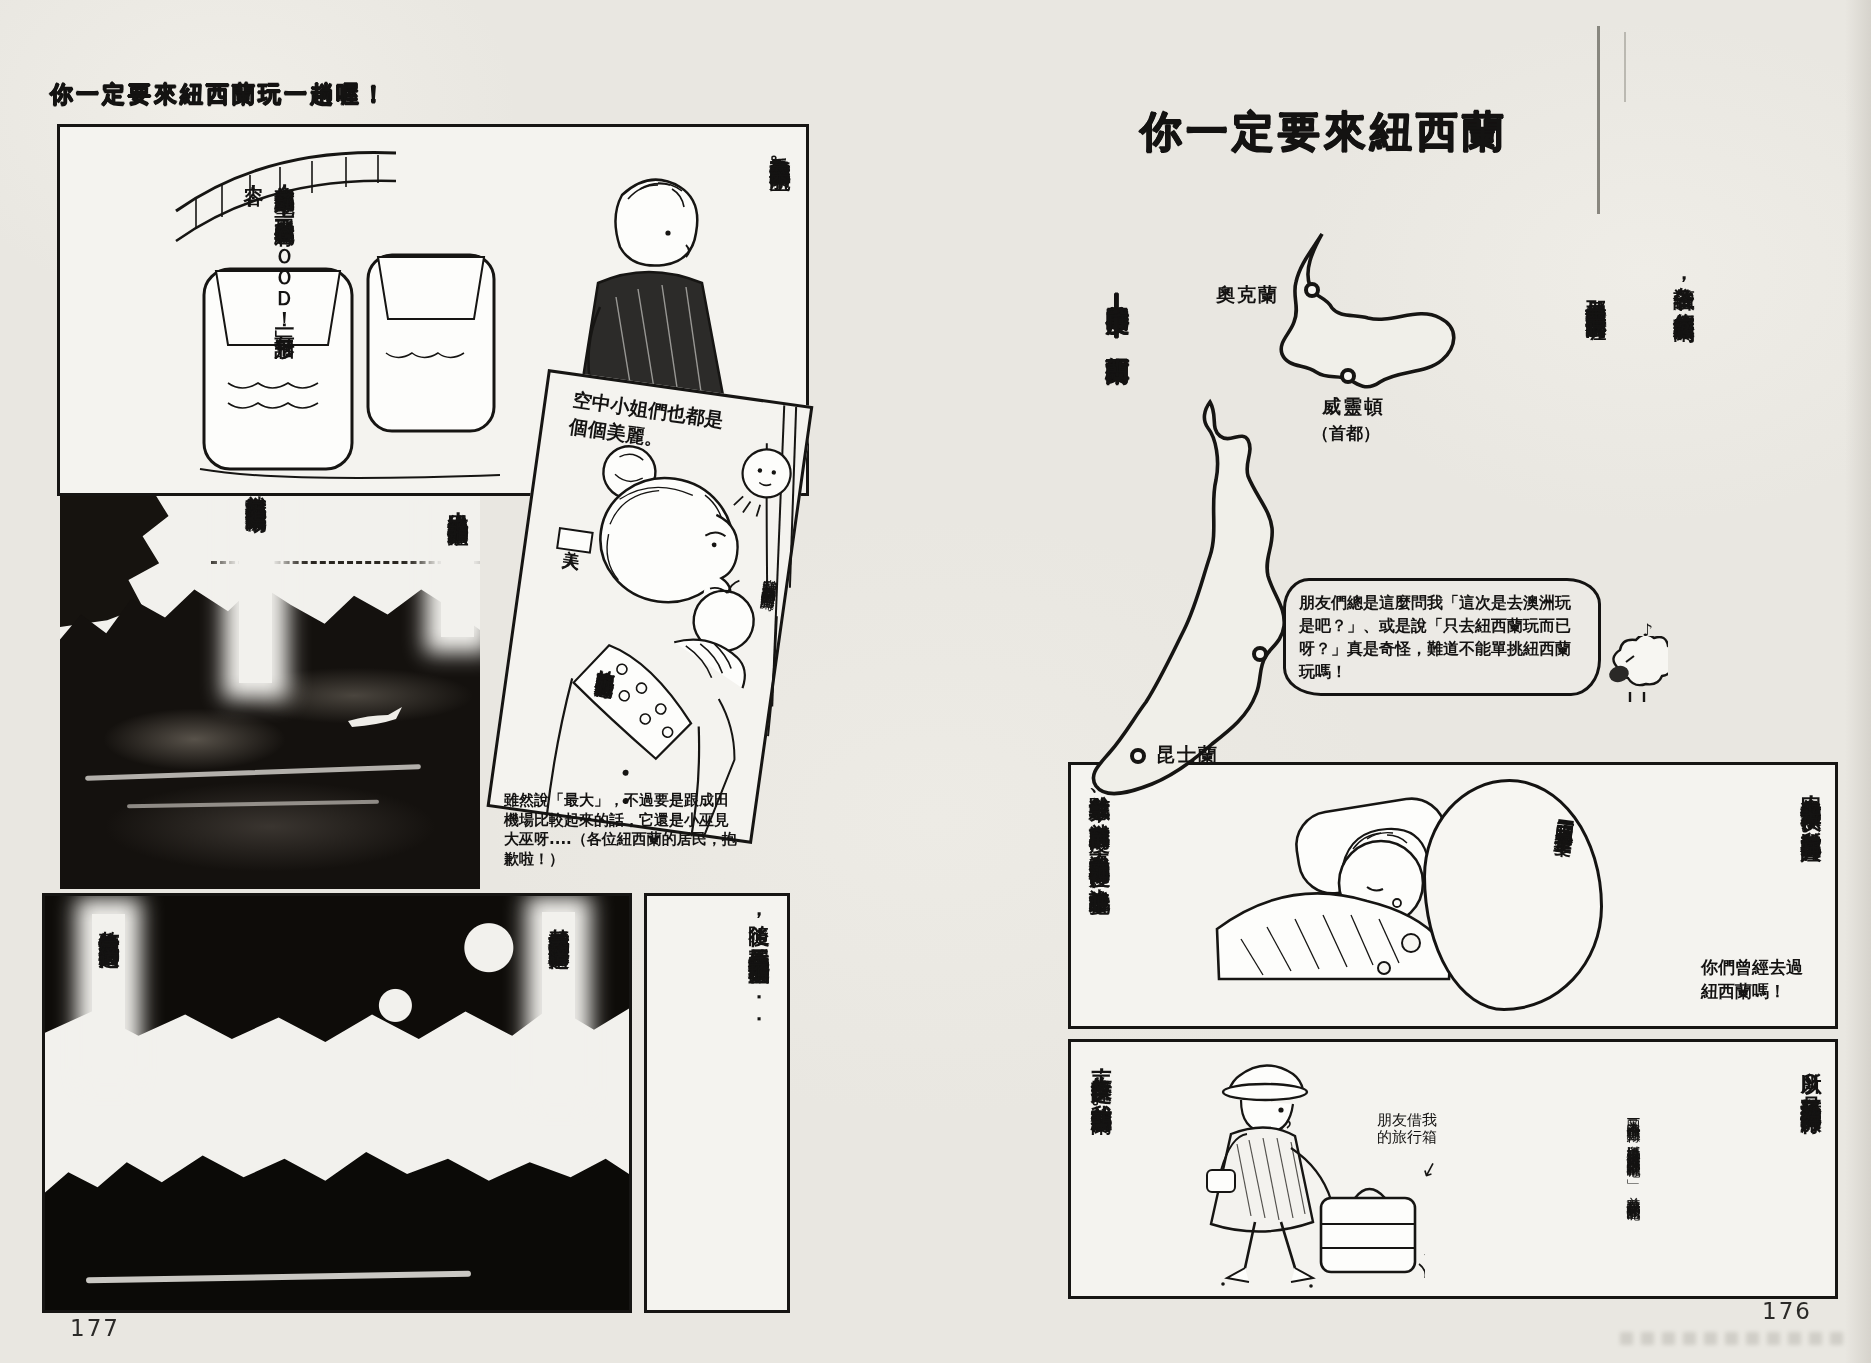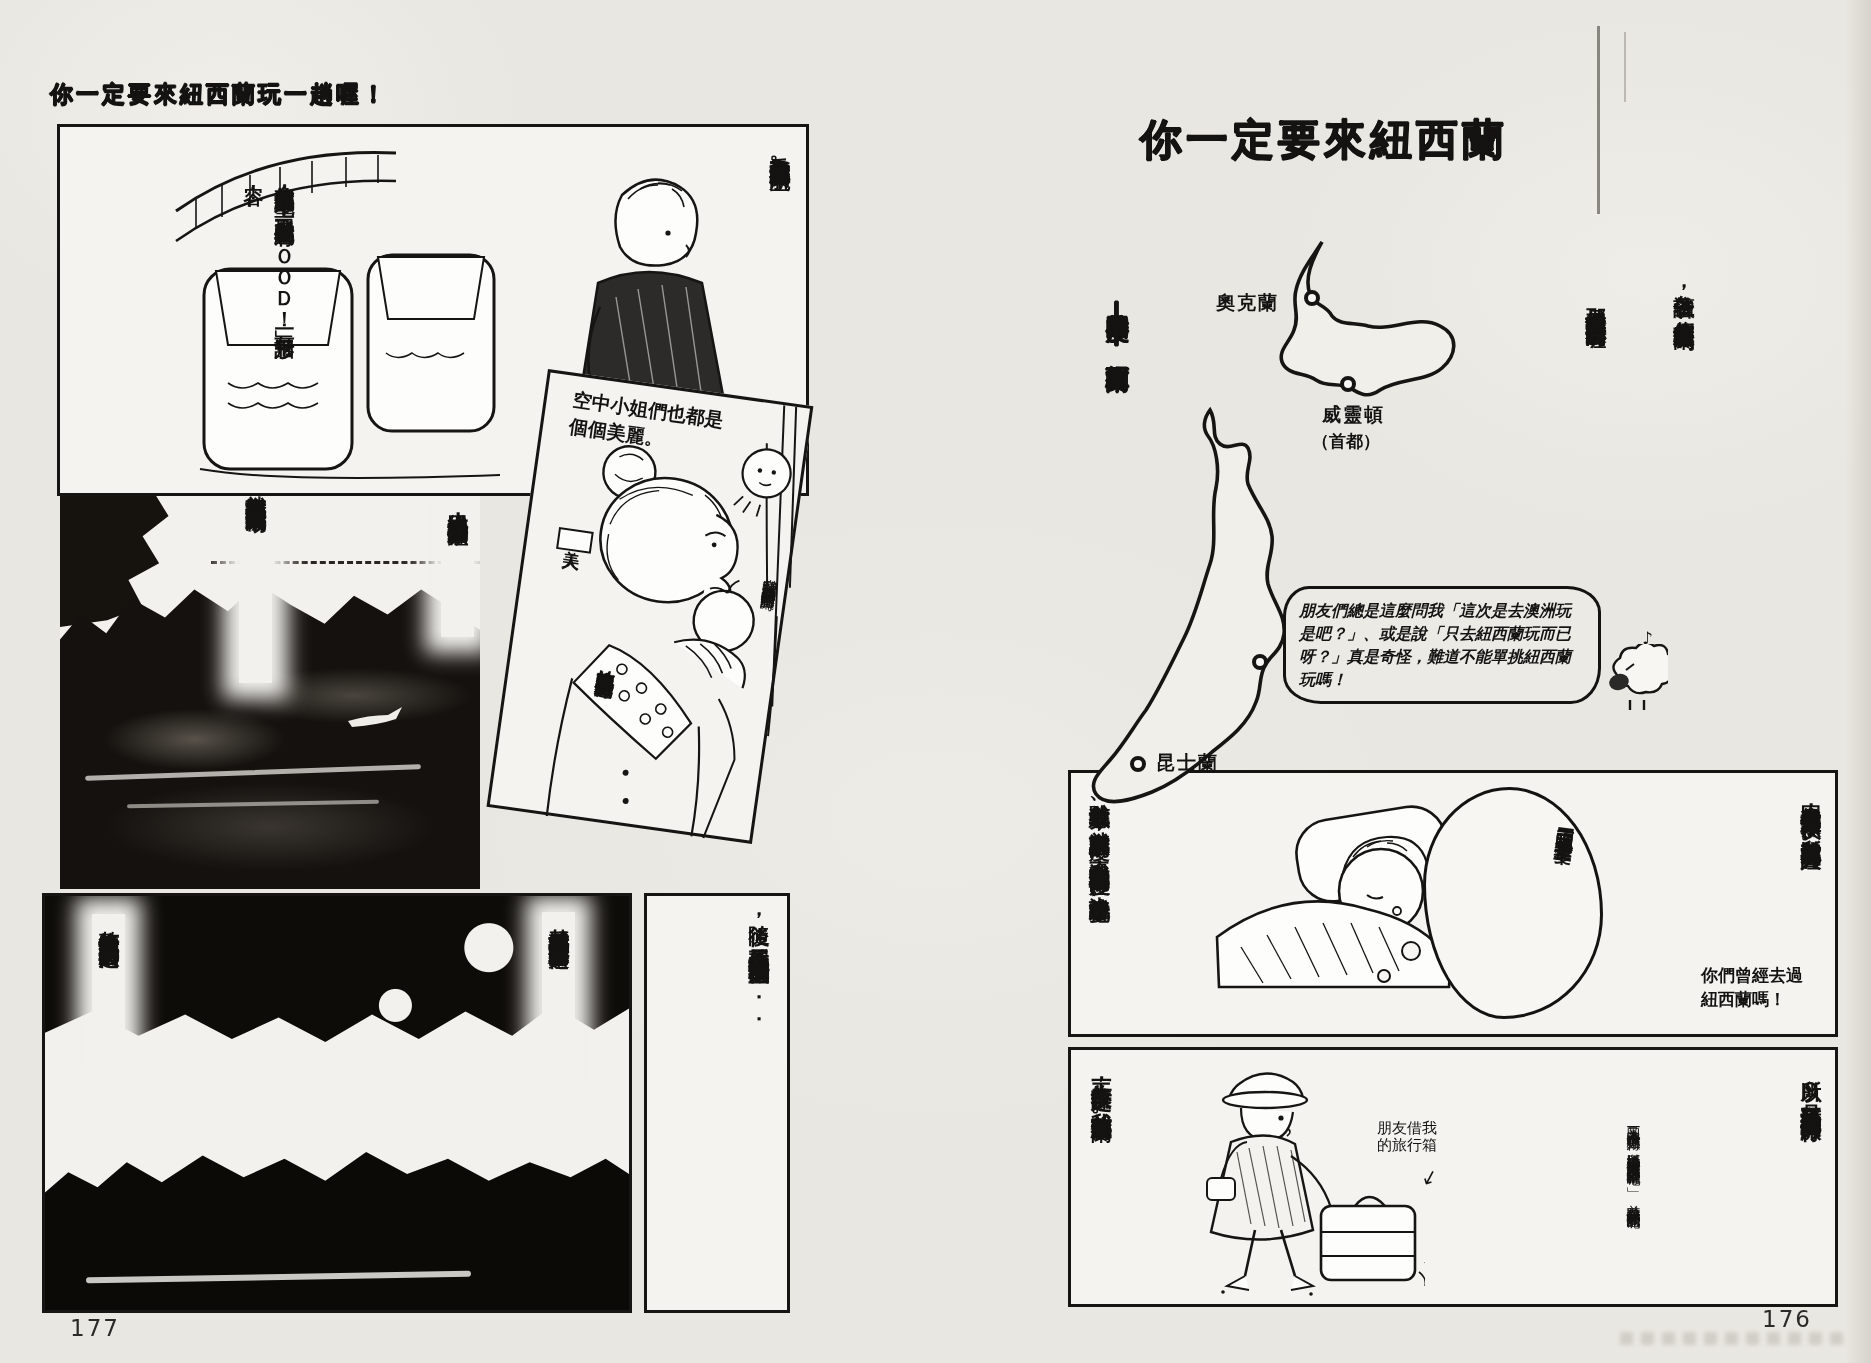--- a/index.html
+++ b/index.html
@@ -57,21 +57,21 @@
   .ps-bottom{position:absolute;left:0;bottom:0;width:100%;height:168px;background:#0b0a07;
     clip-path:polygon(0 30%,4% 18%,9% 27%,14% 12%,20% 24%,27% 8%,34% 21%,41% 10%,48% 23%,55% 6%,62% 19%,69% 10%,76% 23%,83% 12%,90% 21%,96% 10%,100% 19%,100% 100%,0 100%);}
   .ps-river{position:absolute;left:7%;bottom:30px;width:66%;height:6px;background:#eceae4;opacity:.85;border-radius:3px;transform:rotate(-1deg);z-index:6;}
   
   #tilt-panel{left:548px;top:348px;width:268px;height:442px;transform:rotate(8deg);transform-origin:top left;z-index:20;}
   .badge-box{position:absolute;border:2.5px solid #141312;writing-mode:vertical-rl;
     font-size:17px;font-weight:bold;padding:6px 4px;letter-spacing:3px;background:#fdfdfb;z-index:13;}
   
   .bubble{position:absolute;background:#eceae5;border:3px solid #141312;
     border-radius:26px 34px 30px 38px / 30px 26px 36px 28px;
-    padding:10px 13px;font-size:16px;line-height:23px;font-weight:bold;z-index:25;box-sizing:border-box;font-style:italic;}
+    padding:10px 13px;font-size:16px;line-height:23px;font-weight:bold;z-index:25;box-sizing:border-box;}
   .cloud{position:absolute;background:#f7f6f2;border:3px solid #141312;
     border-radius:48% 52% 55% 45% / 42% 55% 45% 58%;z-index:14;}
   .cloud-dot{position:absolute;background:#f7f6f2;border:2.5px solid #141312;border-radius:50%;z-index:14;}
   
   .scanline{position:absolute;z-index:40;}
   .smudge{position:absolute;background:repeating-linear-gradient(90deg,#b3b1aa 0 13px,transparent 13px 21px);
     filter:blur(2px);opacity:.45;z-index:3;}
   .edge-shade{position:absolute;right:0;top:0;width:26px;height:100%;
     background:linear-gradient(90deg,transparent,#d6d3cc);z-index:2;}
   svg{display:block;}
@@ -196,37 +196,38 @@
         <circle cx="130" cy="386" r="3" fill="#161513"></circle>
           <circle cx="134" cy="414" r="3" fill="#161513"></circle>
         <path d="M212,300 q20,26 24,58 l-20,82" fill="none" stroke="#161513" stroke-width="2"></path>
       </svg>
       <div class="h" style="left:26px;top:10px;width:152px;font-size:19px;line-height:27px;">空中小姐們也都是個個美麗。</div>
       <div class="badge-box" style="left:30px;top:152px;">美人</div>
       <div class="v" style="right:150px;top:272px;height:106px;font-size:19px;">她的晚餐原來就是這個呀！</div>
       <div class="v" style="right:4px;top:162px;height:118px;font-size:15px;font-weight:normal;">當我打開我誤以為是廁所的控制室門簾時</div>
     </div>
 
+    <div class="h" style="left:504px;top:770px;width:238px;font-size:15px;line-height:19.5px;z-index:30;">雖然說「最大」，不過要是跟成田機場比較起來的話，它還是小巫見大巫呀....（各位紐西蘭的居民，抱歉啦！）</div>
 
     <div class="photo" style="left:42px;top:872px;width:590px;height:420px;border:3px solid #161513;box-sizing:border-box;">
       <div class="ps-top"></div>
       <div class="ps-bottom"></div>
       <div class="ps-river"></div>
       <div class="v halo" style="right:504px;top:18px;height:160px;font-size:21px;">整條街完全是洋溢著英國氣氛的高級街道。</div>
       <div class="v halo" style="right:54px;top:16px;height:182px;font-size:21px;">基督城裡都是沿著美麗的愛汶河所建的寧靜街道。</div>
     </div>
 
     <div class="panel" style="left:644px;top:872px;width:146px;height:420px;">
       <div class="v" style="right:12px;top:12px;height:182px;font-size:21px;">隨後，就馬不停蹄地轉上飛往基督城的機上了．．．．</div>
     </div>
 
     <div class="pagenum" style="left:70px;top:1294px;">177</div>
   </div>
 
-  <div class="abs" style="left:860px;top:12px;width:1011px;height:1006px;">
+  <div class="abs" style="left:860px;top:4px;width:1011px;height:1006px;">
 
     <div class="h stroke" style="left:280px;top:100px;font-size:42px;letter-spacing:4px;">你一定要來紐西蘭</div>
 
     <div class="v" style="right:171px;top:266px;height:204px;font-size:21px;left:auto;">各位讀者，你們曾經去過紐西蘭嗎？</div>
     <div class="v" style="right:259px;top:280px;height:160px;font-size:21px;left:auto;">那是個位於南半球跟日本差不多大小的島國喔。</div>
     <div class="v stroke" style="right:736px;top:284px;height:150px;font-size:23px;left:auto;">羊的國度——紐西蘭！</div>
 
     <svg class="lineart" style="left:200px;top:220px;" width="490" height="650" viewBox="0 0 490 650">
       <path d="M262,10 C252,28 244,46 250,62 C254,74 266,72 272,84 C280,94 294,90 308,94
                C332,100 358,82 380,94 C400,104 396,124 382,136 C366,150 338,146 320,158

